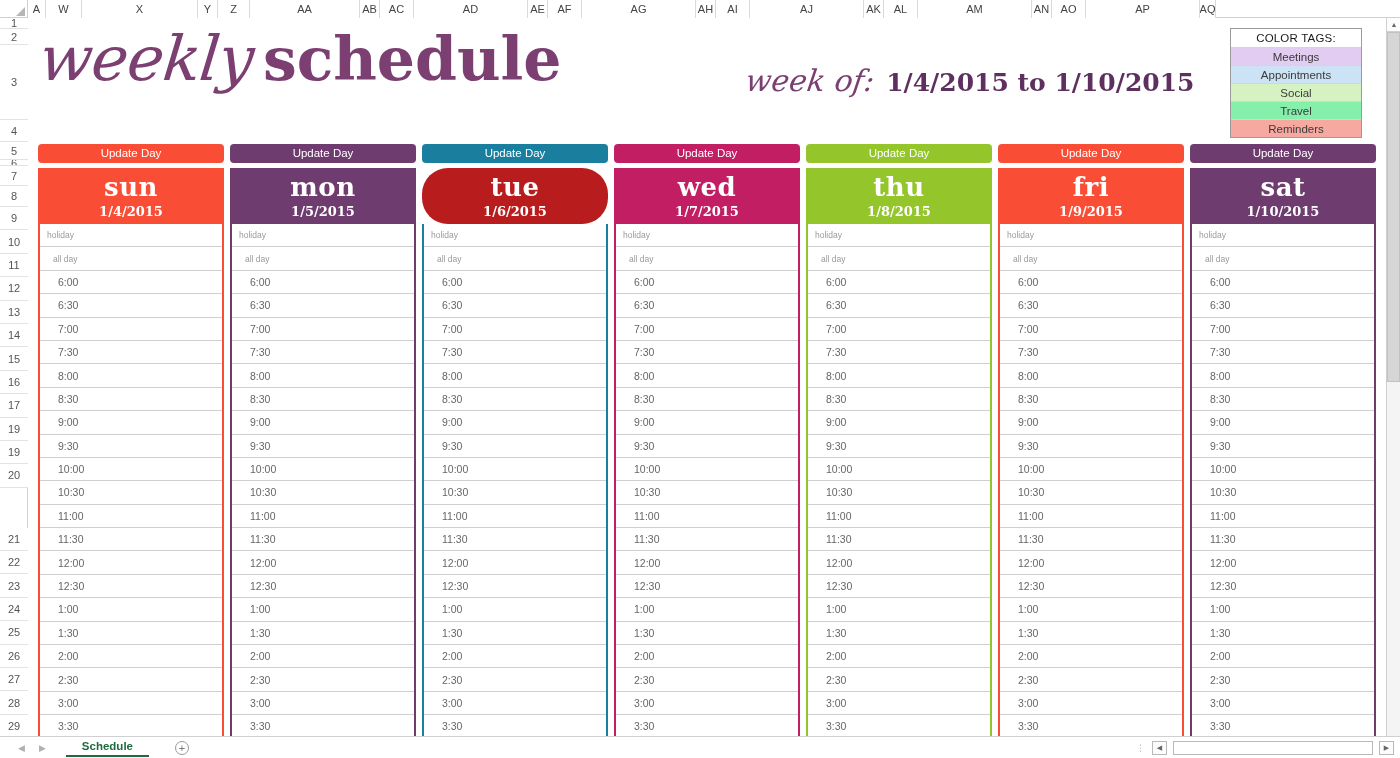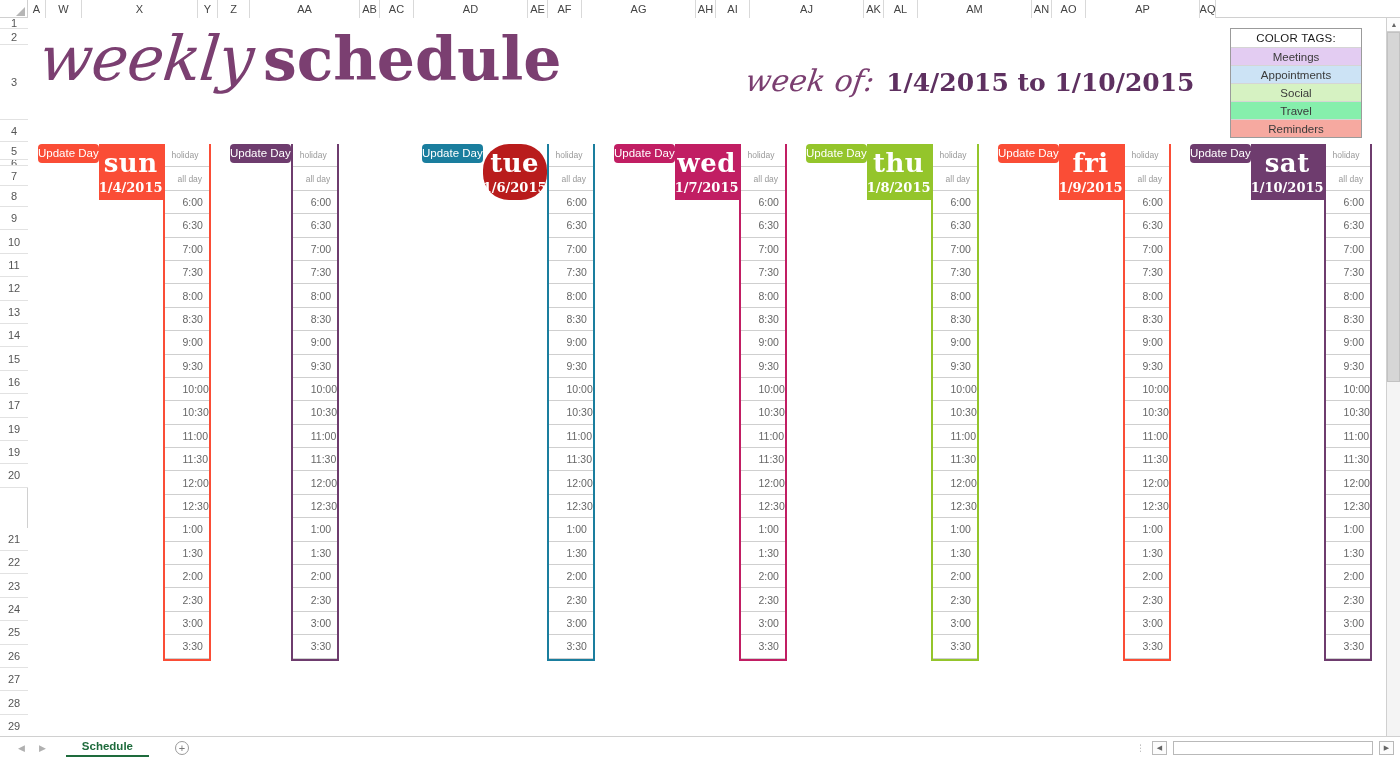--- a/index.html
+++ b/index.html
@@ -81,21 +81,21 @@
     font-size: 11.5px; font-weight: 400; color: #1a1a1a; text-align: center;
     padding: 3px 0 3px; background: #fff; letter-spacing: .2px;
   }
   .tag-row {
     font-size: 11.5px; text-align: center; padding: 2.5px 0;
     color: #3a3a3a; border-top: 1px solid #d5d5d5;
   }
 
   
   .days { position: absolute; left: 10px; top: 126px; display: flex; gap: 6px; }
-  .day-col { width: 186px; display: flex; flex-direction: row; }
+  .day-col { width: 186px; display: flex; flex-direction: column; }
 
   .update-btn {
     height: 19px; border-radius: 4px; color: #fff;
     font-size: 11.5px; display: flex; align-items: center; justify-content: center;
     margin-bottom: 5px; cursor: pointer; line-height: 1;
   }
   .day-head {
     height: 56px; display: flex; flex-direction: column;
     align-items: center; justify-content: center; color: #fff;
   }
@@ -279,20 +279,24 @@
             <div class="slot time">1:00</div>
             <div class="slot time">1:30</div>
             <div class="slot time">2:00</div>
             <div class="slot time">2:30</div>
             <div class="slot time">3:00</div>
             <div class="slot time">3:30</div>
           </div>
         </div>
         <div class="day-col">
           <div class="update-btn" style="background: rgb(110, 60, 110);">Update Day</div>
+          <div class="day-head" style="background: rgb(110, 60, 110);">
+            <div class="day-name">mon</div>
+            <div class="day-date">1/5/2015</div>
+          </div>
           <div class="slots" style="border-color: rgb(110, 60, 110);">
             <div class="slot holiday">holiday</div>
             <div class="slot allday">all day</div>
             <div class="slot time">6:00</div>
             <div class="slot time">6:30</div>
             <div class="slot time">7:00</div>
             <div class="slot time">7:30</div>
             <div class="slot time">8:00</div>
             <div class="slot time">8:30</div>
             <div class="slot time">9:00</div>

